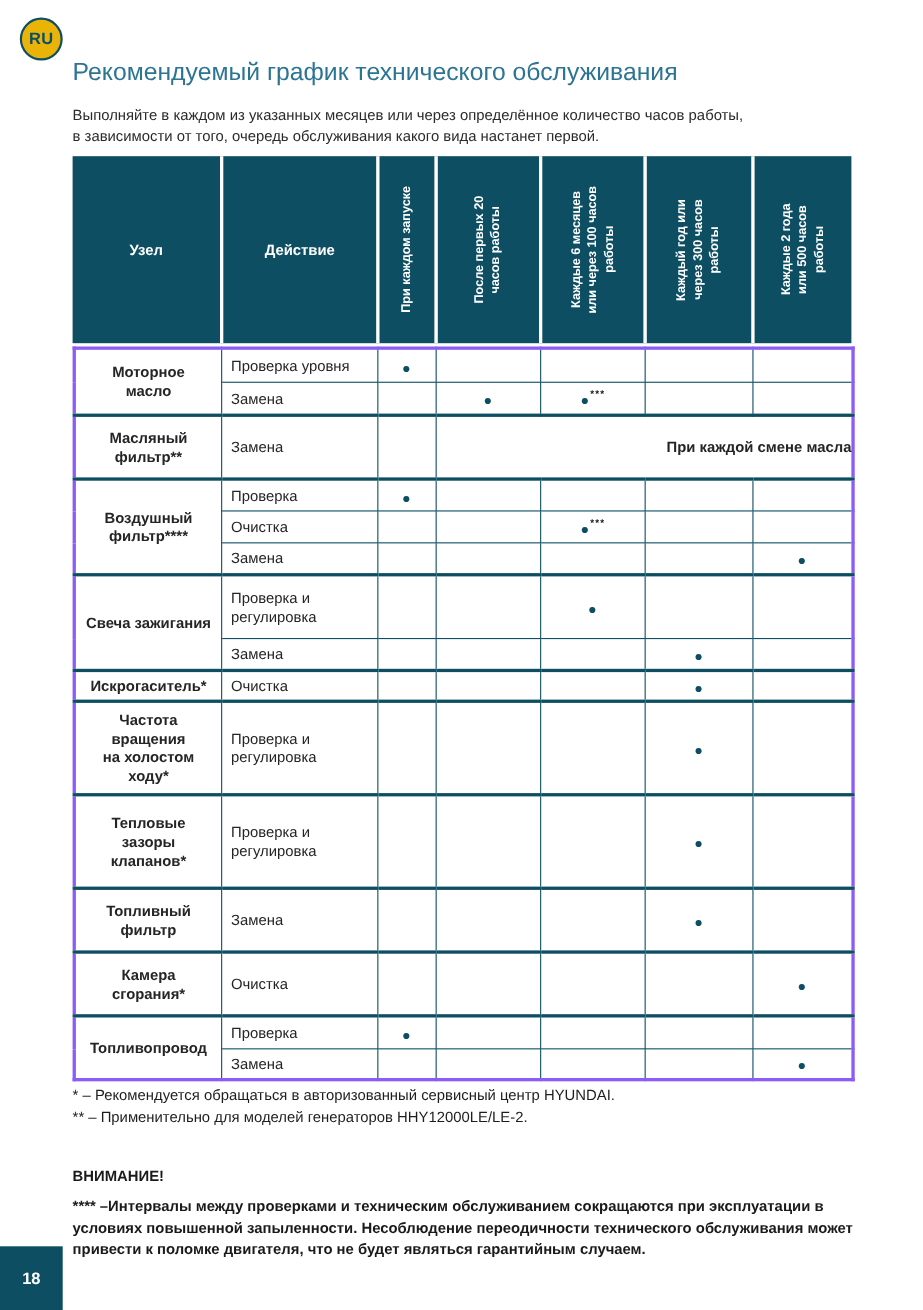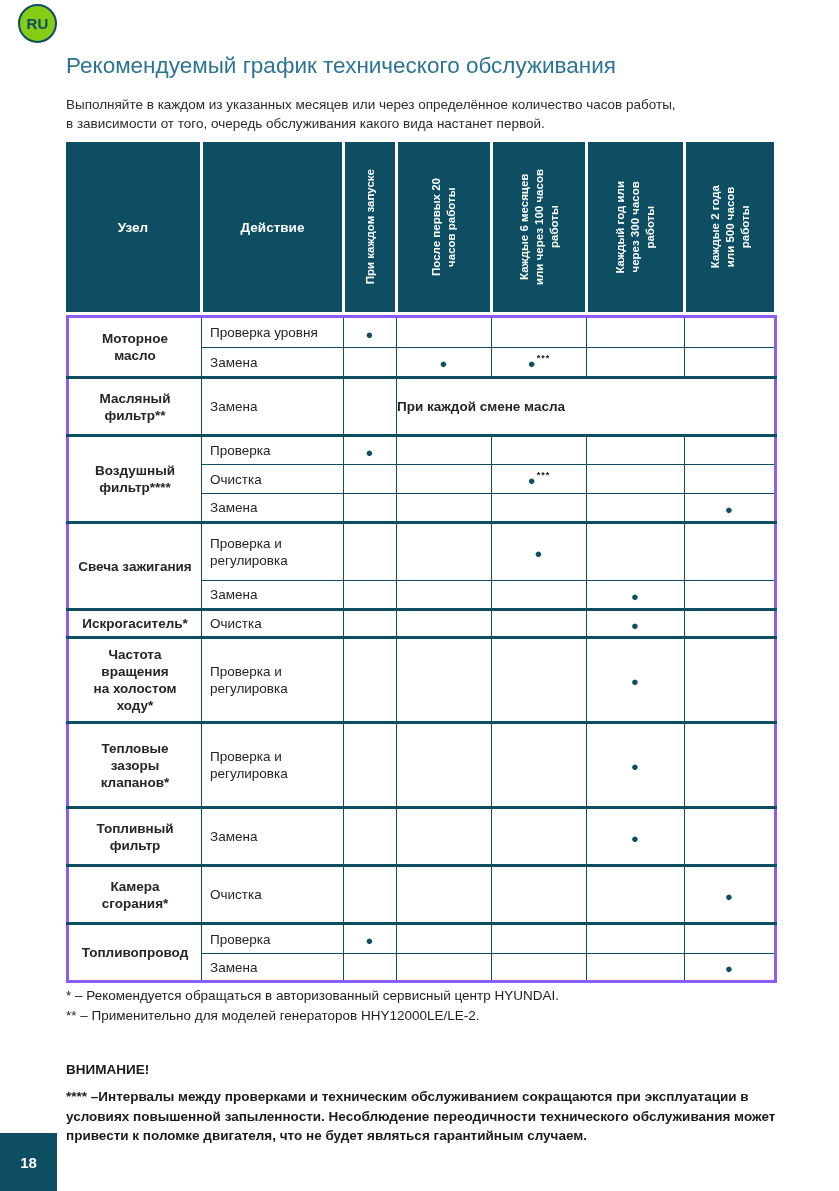--- a/index.html
+++ b/index.html
@@ -5,26 +5,26 @@
   * { margin:0; padding:0; box-sizing:border-box; }
   html,body { width:839px; height:1191px; }
   body {
     position:relative;
     background:#ffffff;
     font-family:"Liberation Sans", sans-serif;
     color:#252525;
     overflow:hidden;
   }
   .ru-badge {
-    position:absolute; left:18px; top:4px;
+    position:absolute; left:18px; top:16px;
     width:39px; height:39px; border-radius:50%;
     border:2.5px solid #0d4e63;
     display:flex; align-items:center; justify-content:center;
     color:#0d4e63; font-weight:bold; font-size:15px; letter-spacing:0.2px;
-    background:#84cc16;
+    background:#eab308;
   }
   .page-title {
     position:absolute; left:66px; top:53px;
     font-size:22.5px; font-weight:normal; color:#2c7493;
   }
   .intro {
     position:absolute; left:66px; top:95px; width:724px;
     font-size:13.5px; line-height:19px; color:#2b2b2b;
     white-space:pre-line;
   }
@@ -59,21 +59,21 @@
     font-weight:bold; text-align:center; white-space:pre-line;
     line-height:17px; padding:2px 4px;
   }
   td.action { padding:3px 8px; line-height:17px; }
   td.mark { text-align:center; }
   td.mark .dot { color:#0d4e63; font-size:13px; }
   td.mark sup {
     font-size:9px; font-weight:bold; color:#1a1a1a;
     vertical-align:7px; margin-left:1px; letter-spacing:1px;
   }
-  td.merged { font-weight:bold; text-align:left; font-size:13.5px; }
+  td.merged { font-weight:bold; text-align:right; font-size:13.5px; }
   .footnotes { position:absolute; left:66px; top:986px; width:724px; }
   .footnotes p { font-size:13.5px; line-height:19.5px; color:#1e1e1e; }
   .footnotes p.bold { font-weight:bold; }
   .warning { position:absolute; left:66px; top:1062px; width:726px; }
   .warning .w-title { font-weight:bold; font-size:13.5px; margin-bottom:10px; color:#1a1a1a; }
   .warning .w-text { font-weight:bold; font-size:13.5px; line-height:19.5px; color:#1a1a1a; }
   .page-num {
     position:absolute; left:0; top:1133px; width:57px; height:58px;
     background:#0d4e63; color:#ffffff; font-weight:bold; font-size:15px;
     display:flex; align-items:center; justify-content:center;

